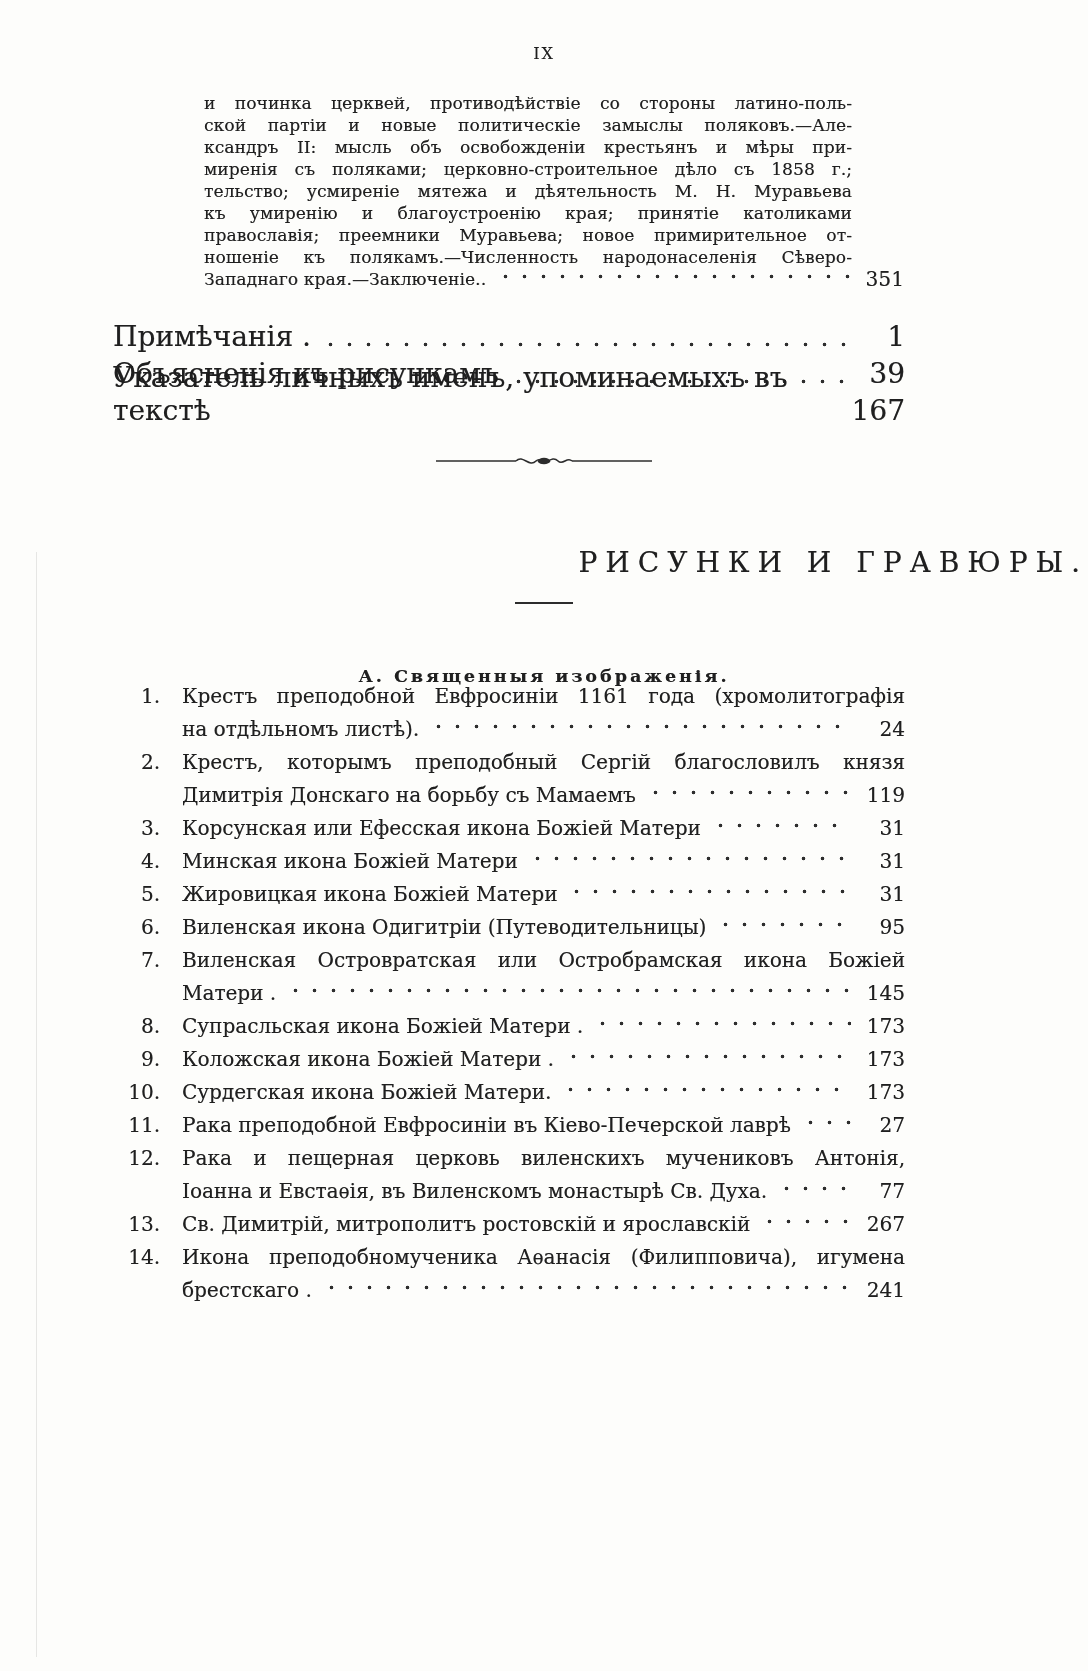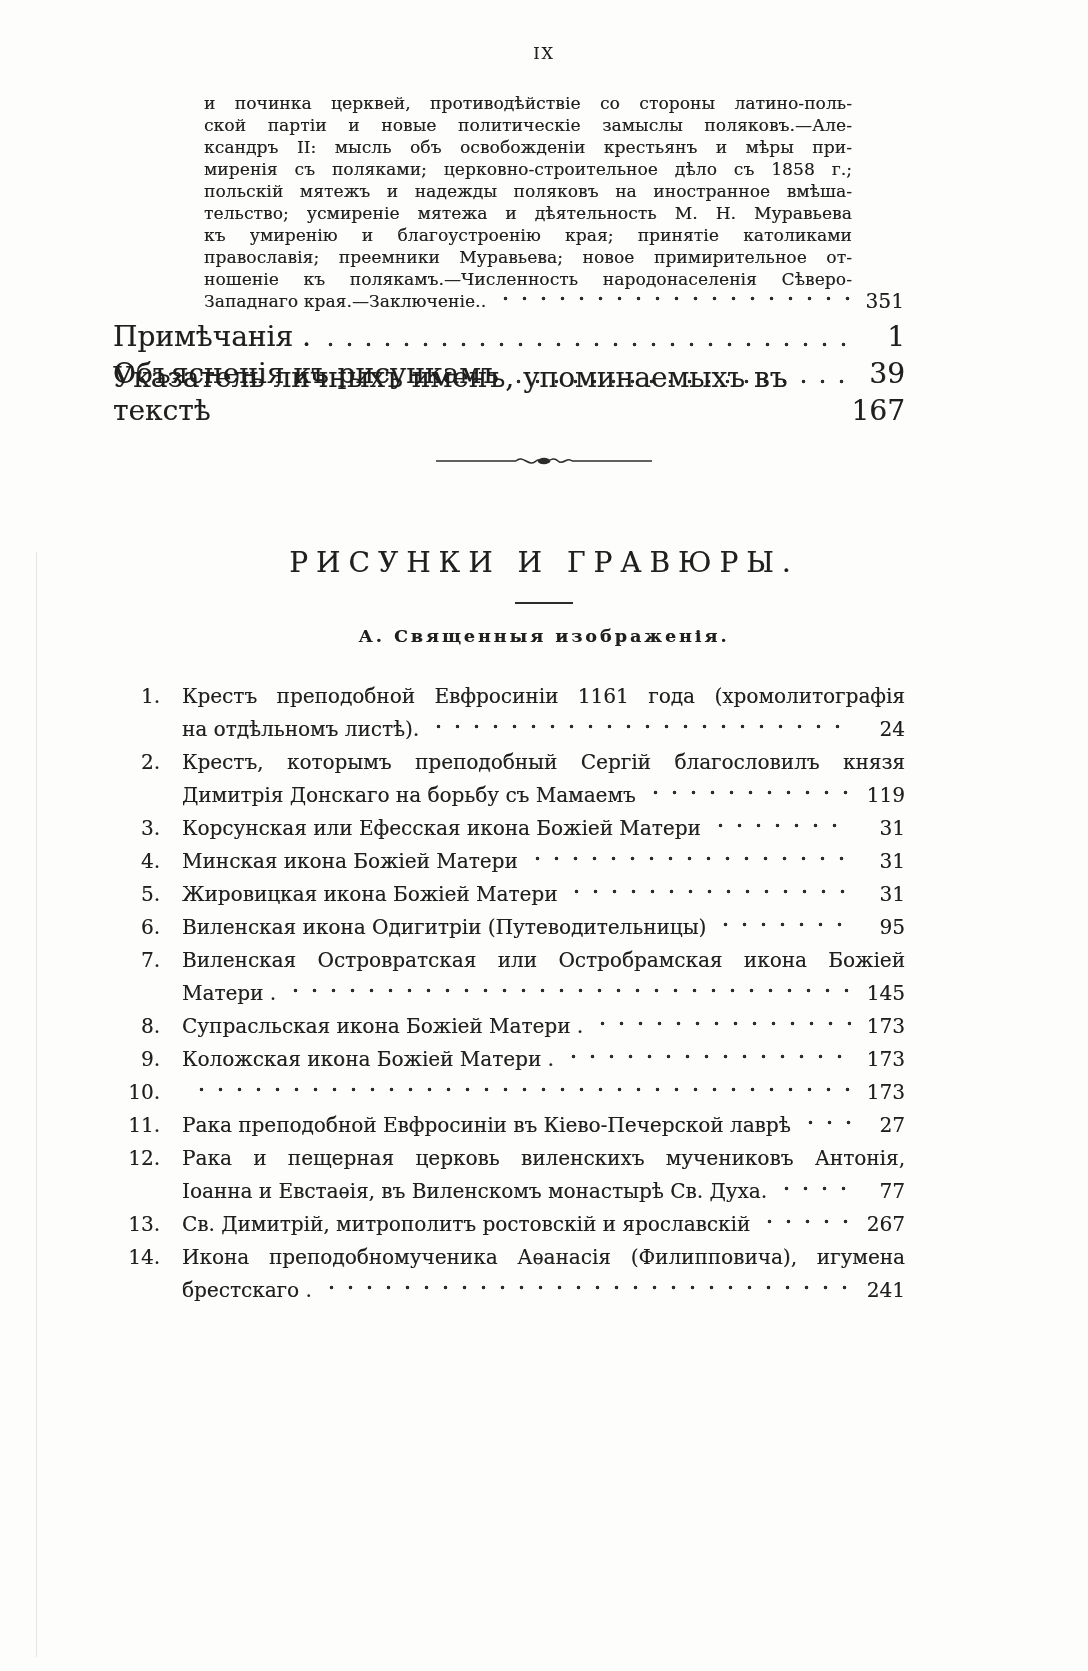--- a/index.html
+++ b/index.html
@@ -77,36 +77,36 @@
   
   .divider {
     position: absolute;
     top: 452px; left: 50%;
     transform: translateX(-50%);
   }
   
   .fig-heading {
     position: absolute;
     top: 546px; left: 0; width: 100%;
-    text-align: center;
+    text-align: right;
     font-size: 28px;
     letter-spacing: 8px;
     font-weight: 500;
     white-space: nowrap;
   }
   .heading-rule {
     position: absolute;
     top: 602px; left: 50%;
     transform: translateX(-50%);
     width: 58px; height: 2px;
     background: #2c2c2c;
   }
   .fig-section {
     position: absolute;
-    top: 626px; left: 0; width: 100%;
+    top: 666px; left: 0; width: 100%;
     text-align: center;
     font-size: 17.5px;
     font-weight: bold;
     letter-spacing: 3px;
   }
   
   .fig-list {
     position: absolute;
     top: 680px; left: 113px; width: 792px;
     font-size: 20px;
@@ -130,21 +130,20 @@
 
   <div class="gutter-line"></div>
 
   <div class="folio">IX</div>
 
   <div class="para">
     <div class="just">и починка церквей, противодѣйствіе со стороны латино-поль-</div>
     <div class="just">ской партіи и новые политическіе замыслы поляковъ.—Але-</div>
     <div class="just">ксандръ II: мысль объ освобожденіи крестьянъ и мѣры при-</div>
     <div class="just">миренія съ поляками; церковно-строительное дѣло съ 1858 г.;</div>
-    <div class="just">польскій мятежъ и надежды поляковъ на иностранное вмѣша-</div>
     <div class="just">тельство; усмиреніе мятежа и дѣятельность М. Н. Муравьева</div>
     <div class="just">къ умиренію и благоустроенію края; принятіе католиками</div>
     <div class="just">православія; преемники Муравьева; новое примирительное от-</div>
     <div class="just">ношеніе къ полякамъ.—Численность народонаселенія Сѣверо-</div>
     <div class="lastrow">
       <span>Западнаго края.—Заключеніе..</span>
       <span class="leader"></span>
       <span class="pg pg-lg">351</span>
     </div>
   </div>
@@ -282,20 +281,21 @@
           <span class="leader"></span>
           <span class="pg">173</span>
         </div>
       </div>
     </div>
 
     <div class="fig-entry">
       <div class="fig-num">10.</div>
       <div class="fig-body">
         <div class="lastrow">
+          <span>Сурдегская икона Божіей Матери.</span>
           <span class="leader"></span>
           <span class="pg">173</span>
         </div>
       </div>
     </div>
 
     <div class="fig-entry">
       <div class="fig-num">11.</div>
       <div class="fig-body">
         <div class="lastrow">

